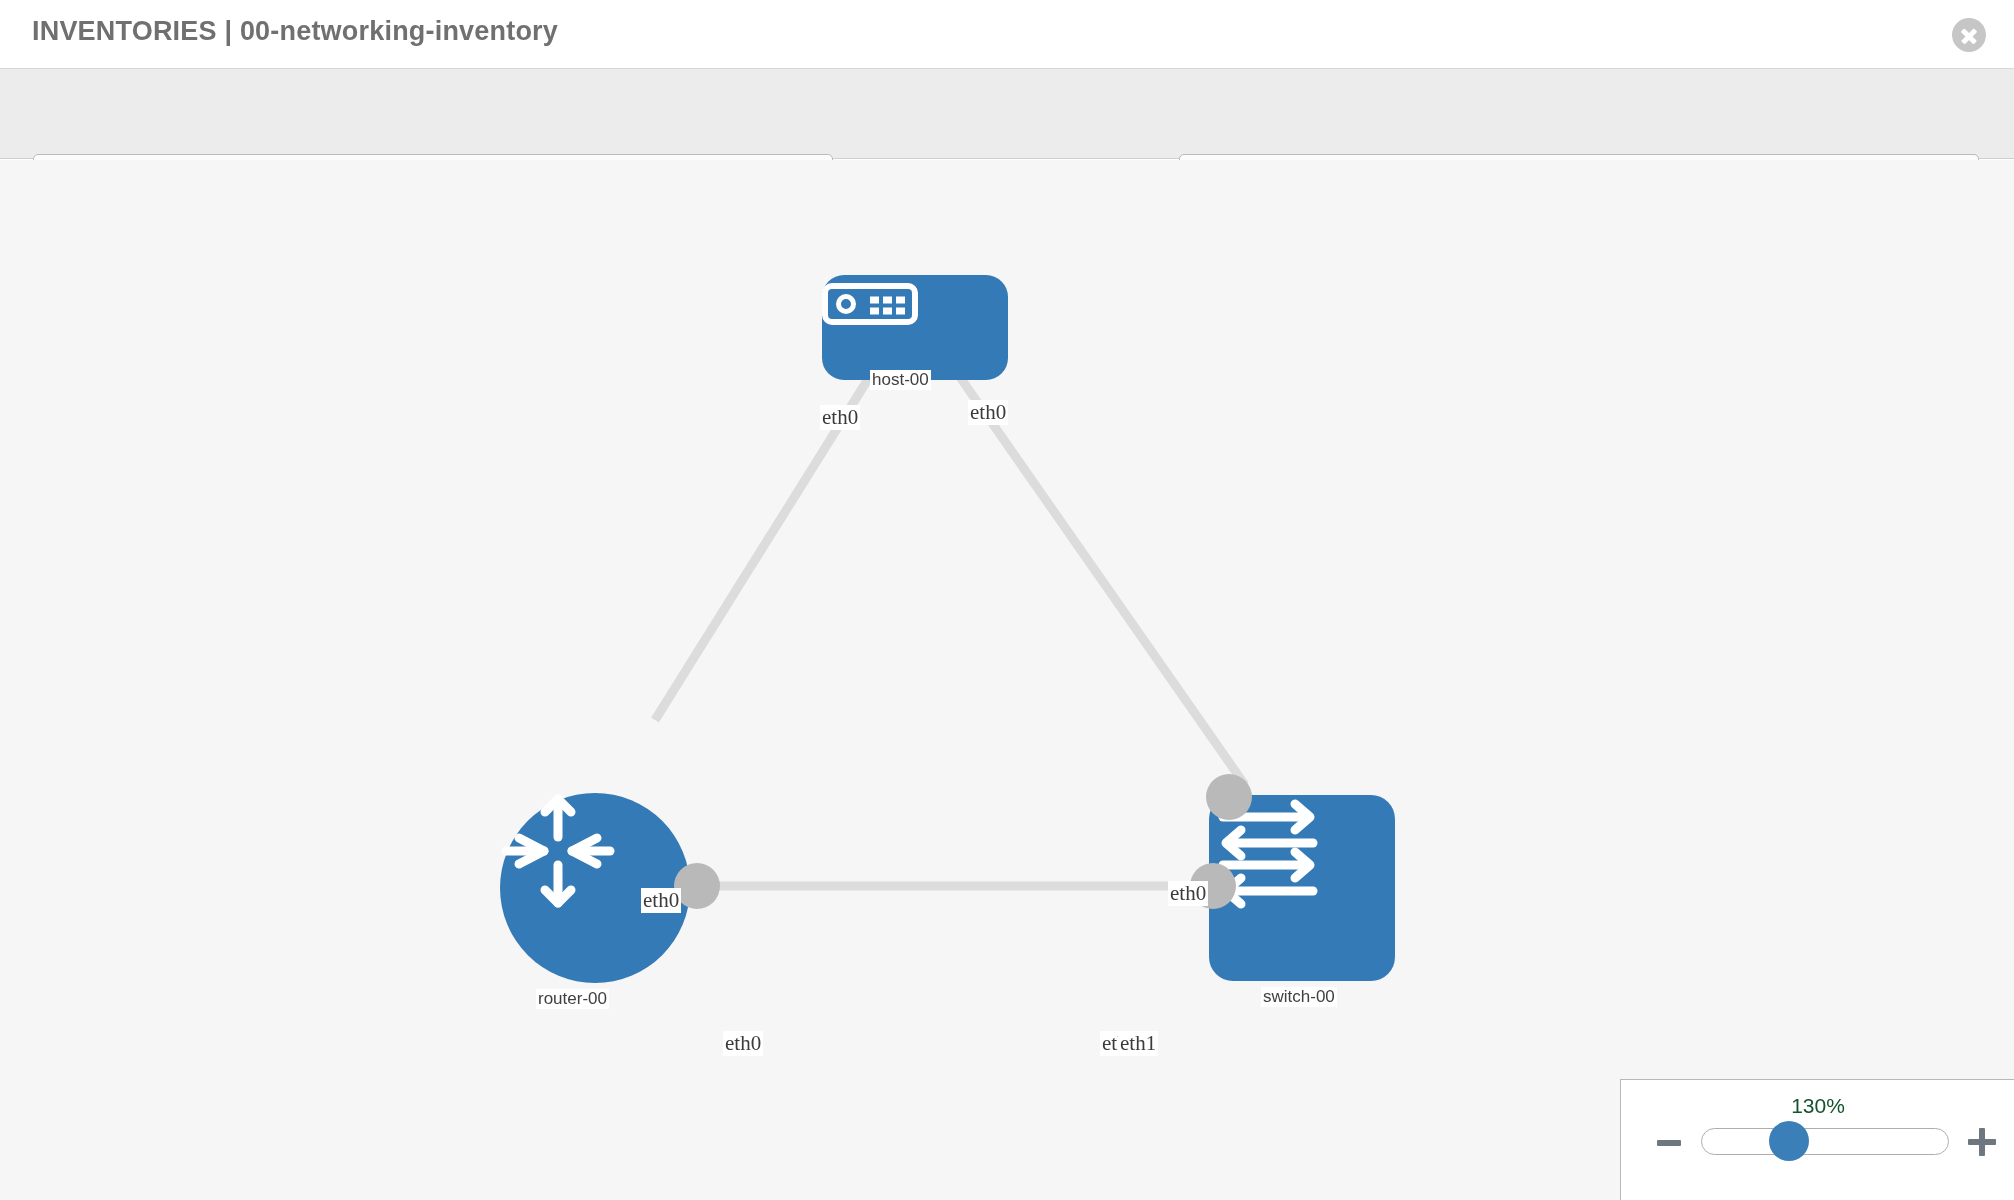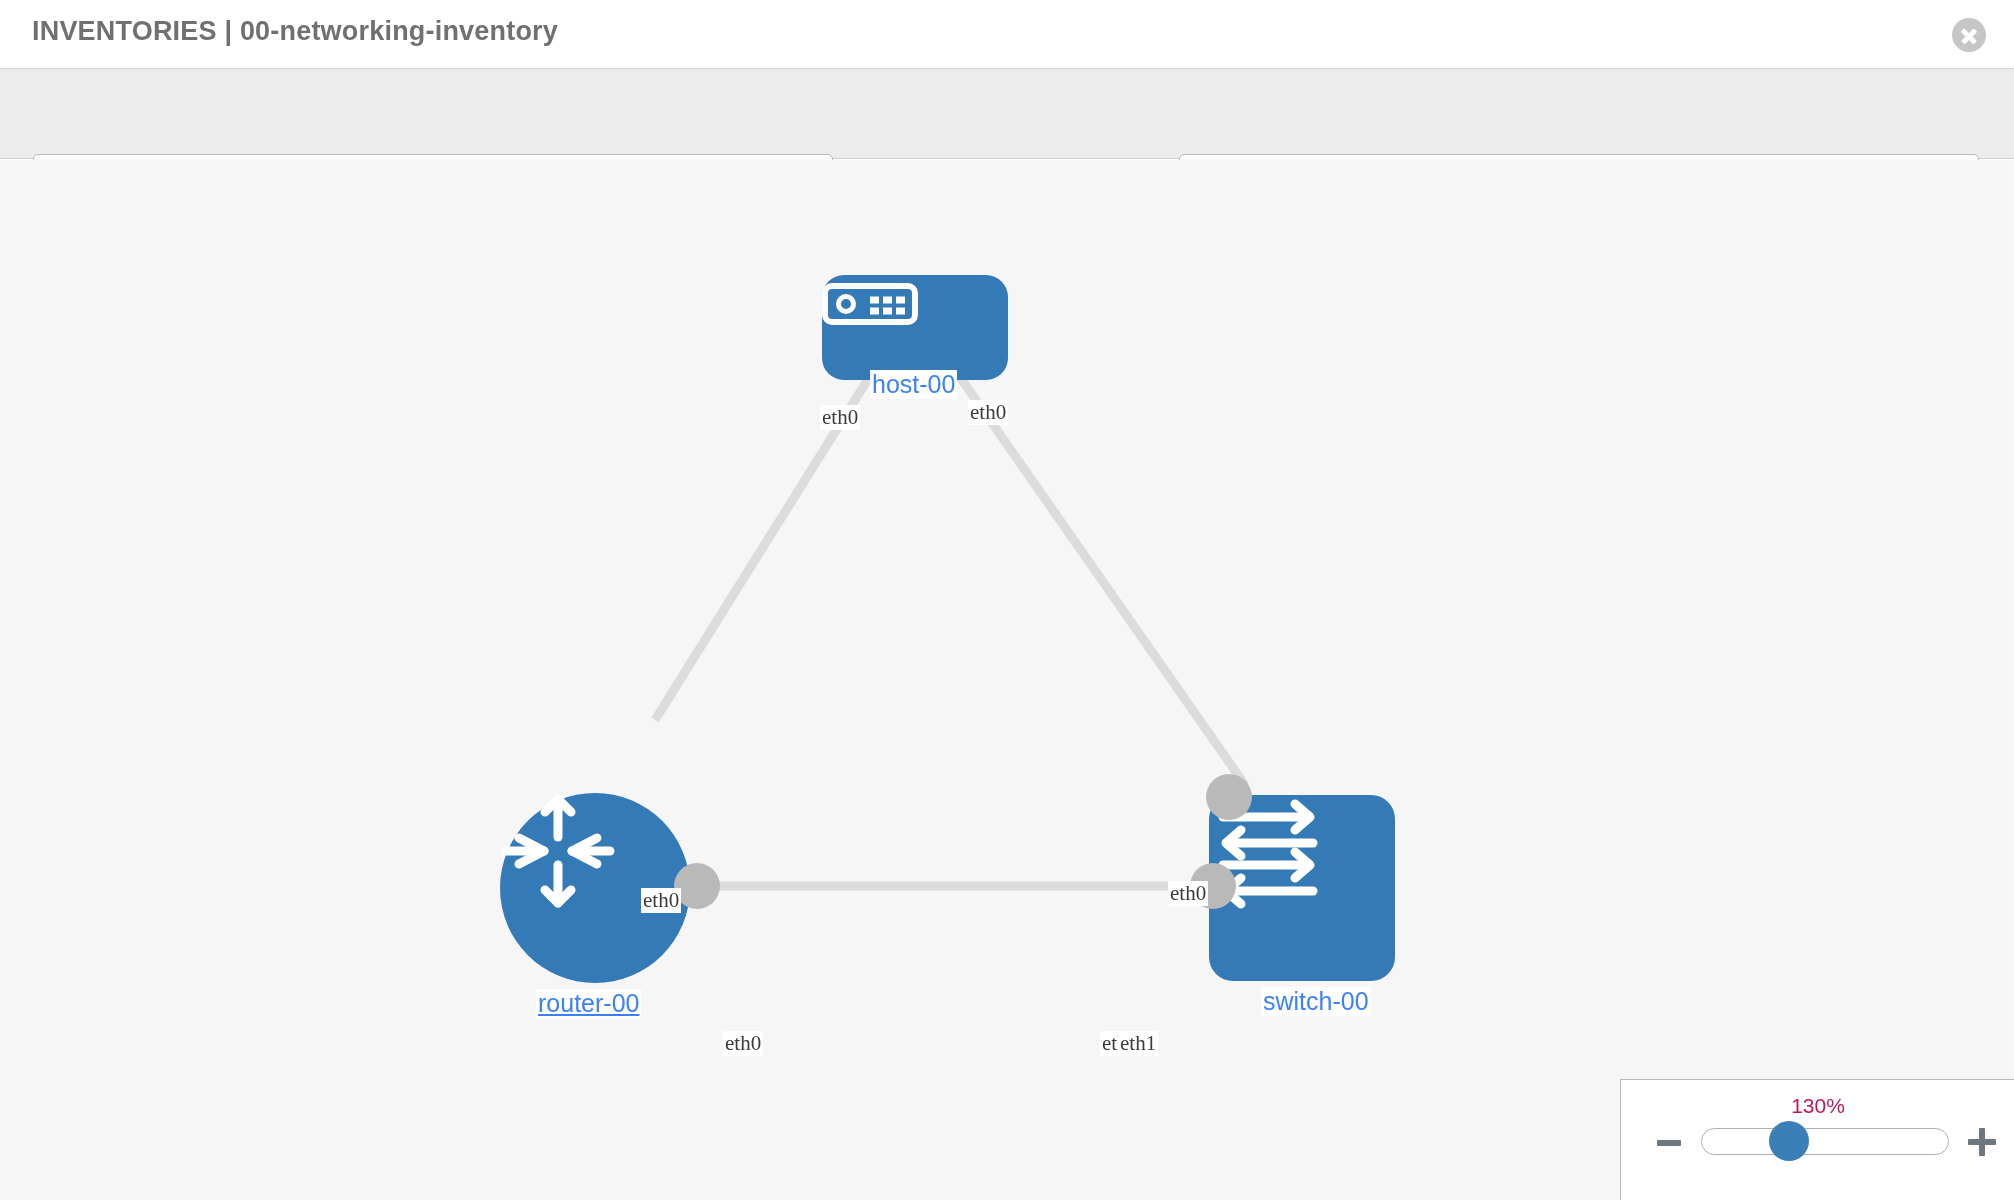--- a/index.html
+++ b/index.html
@@ -100,40 +100,40 @@
   
   .node { position: absolute; }
   .node-shape {
     position: absolute;
     background: #337ab7;
     display: flex; align-items: center; justify-content: center;
     cursor: pointer;
   }
   .node-label {
     position: absolute;
-    font-size: 25px;
-    color: #3b82f6;
+    font-size: 17px;
+    color: #404040;
     background: #ffffff;
     white-space: nowrap;
     padding: 0 2px;
   }
 
   
   #node-host .node-shape {
     left: 0; top: 0; width: 186px; height: 105px;
     border-radius: 22px;
   }
   #node-host .node-label { left: 48px; top: 95px; }
 
   
   #node-router .node-shape {
     left: 0; top: 0; width: 190px; height: 190px;
     border-radius: 50%;
   }
-  #node-router .node-label { left: 36px; top: 196px; text-decoration: underline; }
+  #node-router .node-label { left: 36px; top: 196px; }
 
   
   #node-switch .node-shape {
     left: 0; top: 0; width: 186px; height: 186px;
     border-radius: 24px;
   }
   #node-switch .node-label { left: 52px; top: 192px; }
 
   
   .endpoint {
@@ -159,21 +159,21 @@
   .zoom-panel {
     position: absolute; left: 1620px; top: 1079px;
     width: 394px; height: 121px;
     background: #ffffff;
     border: 1px solid #b8b8b8;
     border-bottom: none; border-right: none;
   }
   .zoom-pct {
     position: absolute; left: 0; top: 14px;
     width: 394px; text-align: center;
-    font-size: 21px; color: #be185d;
+    font-size: 21px; color: #14532d;
   }
   .zoom-minus {
     position: absolute; left: 36px; top: 60px;
     width: 24px; height: 6px; background: #6e7680; border-radius: 1px;
     cursor: pointer;
   }
   .zoom-plus {
     position: absolute; left: 347px; top: 48px;
     width: 28px; height: 28px; cursor: pointer;
   }

